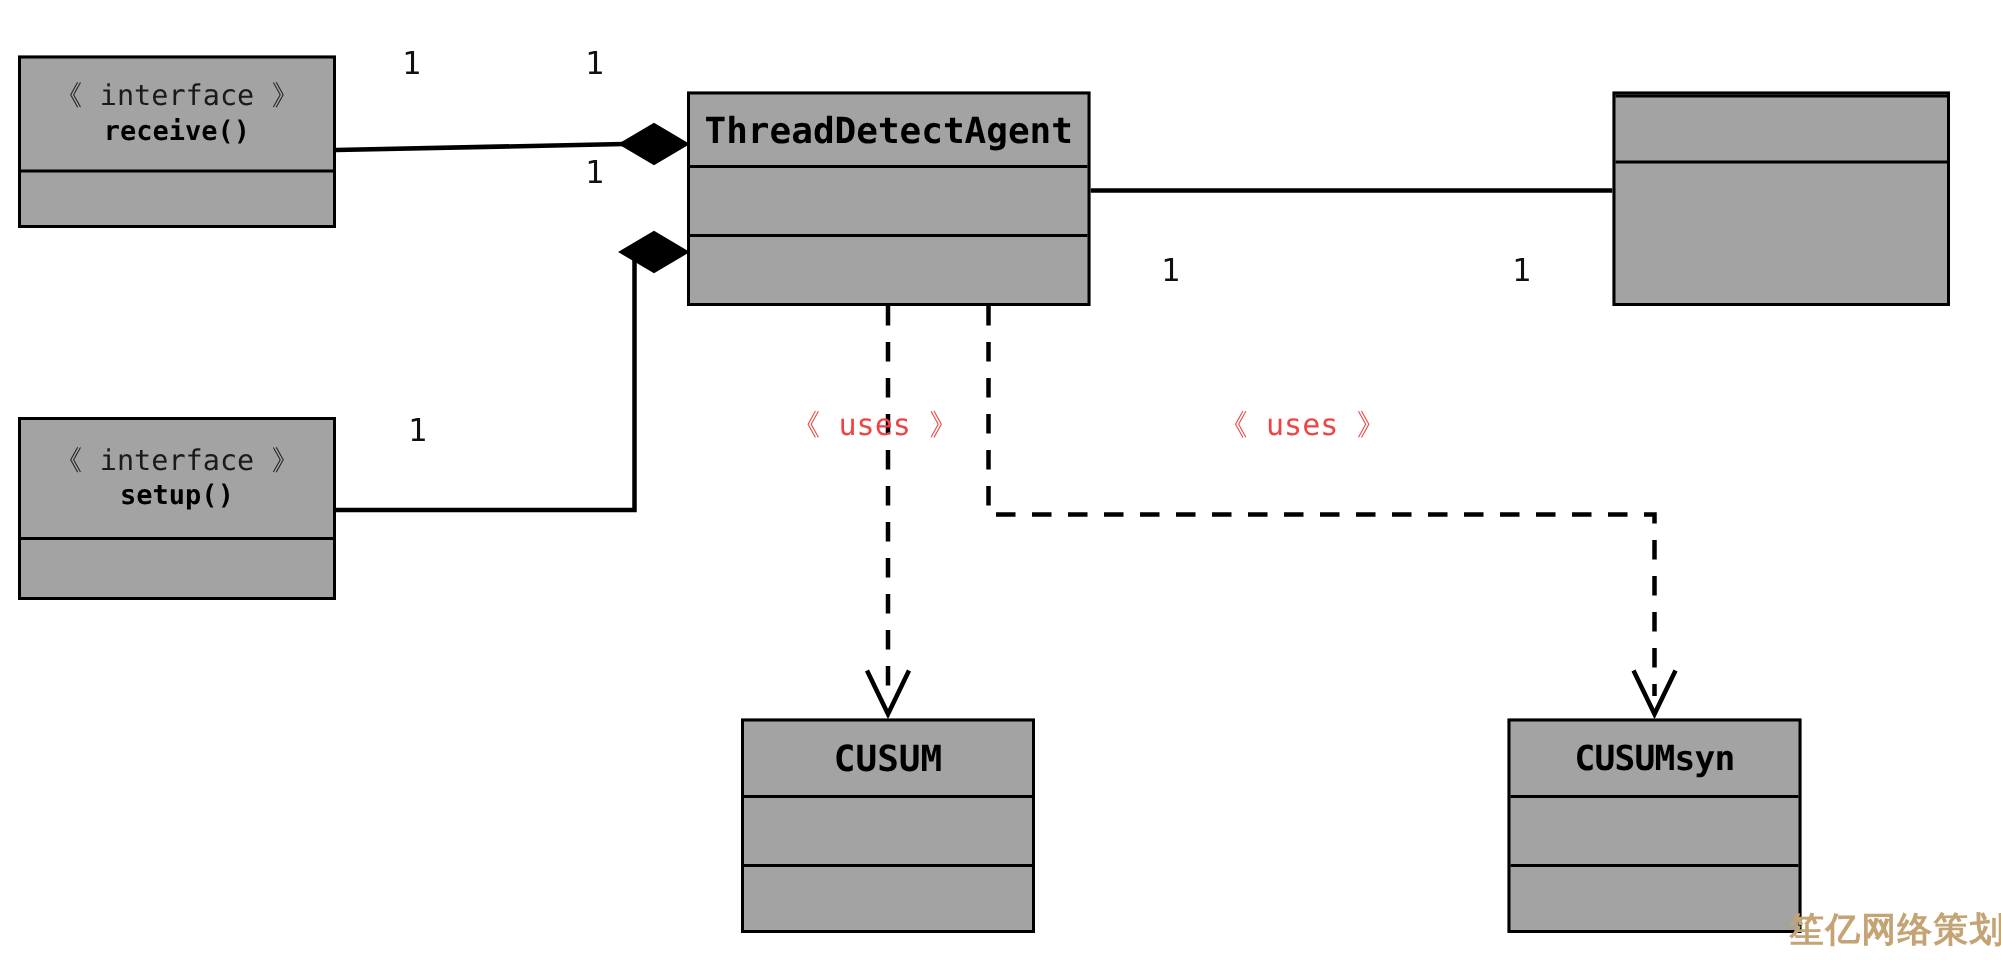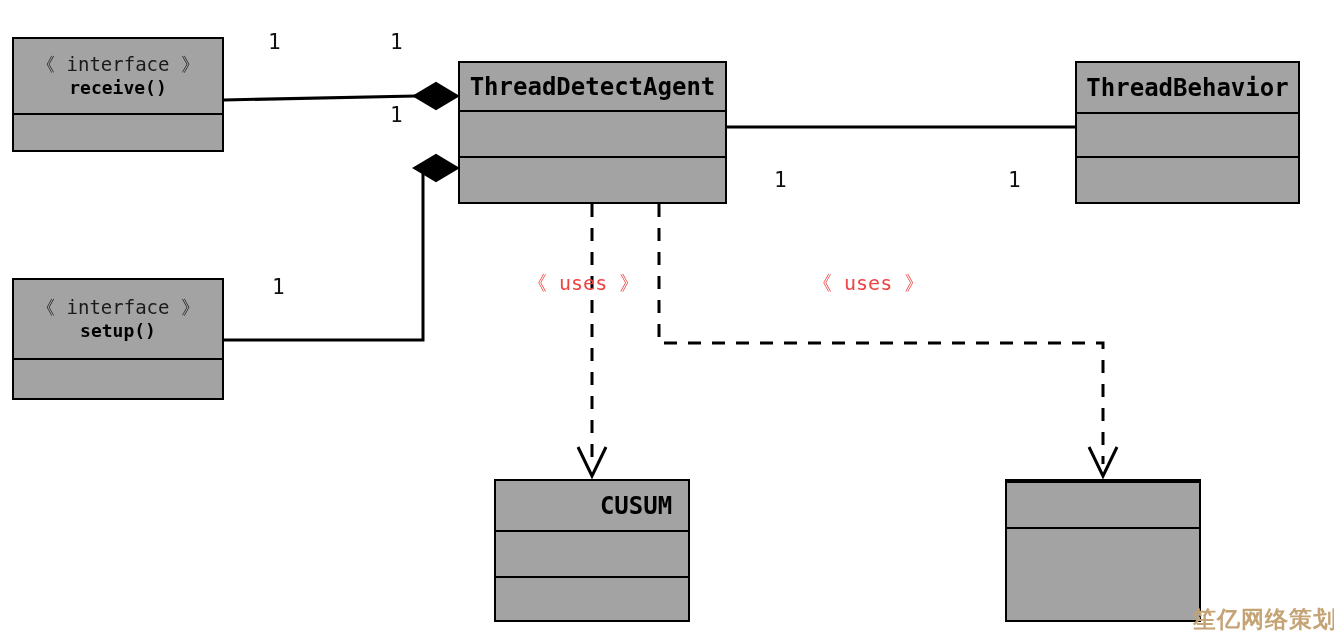--- a/index.html
+++ b/index.html
@@ -146,36 +146,36 @@
 
   <div class="uml-box" style="left:458px; top:61px; width:269px; height:143px;">
     <div class="uml-compartment" style="height:47px;">
       <div class="class-name">ThreadDetectAgent</div>
     </div>
     <div class="uml-compartment divided" style="height:46px;"></div>
     <div class="uml-compartment divided" style="height:46px;"></div>
   </div>
 
   <div class="uml-box" style="left:1075px; top:61px; width:225px; height:143px;">
-    <div class="uml-compartment" style="height:49px;">
-      <div class="class-name">ThreadBehavior</div>
-    </div>
     <div class="uml-compartment divided" style="height:44px;"></div>
     <div class="uml-compartment divided" style="height:44px;"></div>
   </div>
 
   <div class="uml-box" style="left:494px; top:479px; width:196px; height:143px;">
-    <div class="uml-compartment" style="height:49px;margin-left:44px;">
+    <div class="uml-compartment" style="height:49px;">
       <div class="class-name">CUSUM</div>
     </div>
     <div class="uml-compartment divided" style="height:46px;"></div>
     <div class="uml-compartment divided" style="height:44px;"></div>
   </div>
 
   <div class="uml-box" style="left:1005px; top:479px; width:196px; height:143px;">
+    <div class="uml-compartment" style="height:49px;">
+      <div class="class-name compact">CUSUMsyn</div>
+    </div>
     <div class="uml-compartment divided" style="height:46px;"></div>
     <div class="uml-compartment divided" style="height:44px;"></div>
   </div>
 
   <div class="edge-label" style="left:268px; top:30px;">1</div>
 
   <div class="edge-label" style="left:390px; top:30px;">1</div>
 
   <div class="edge-label" style="left:390px; top:103px;">1</div>
 

